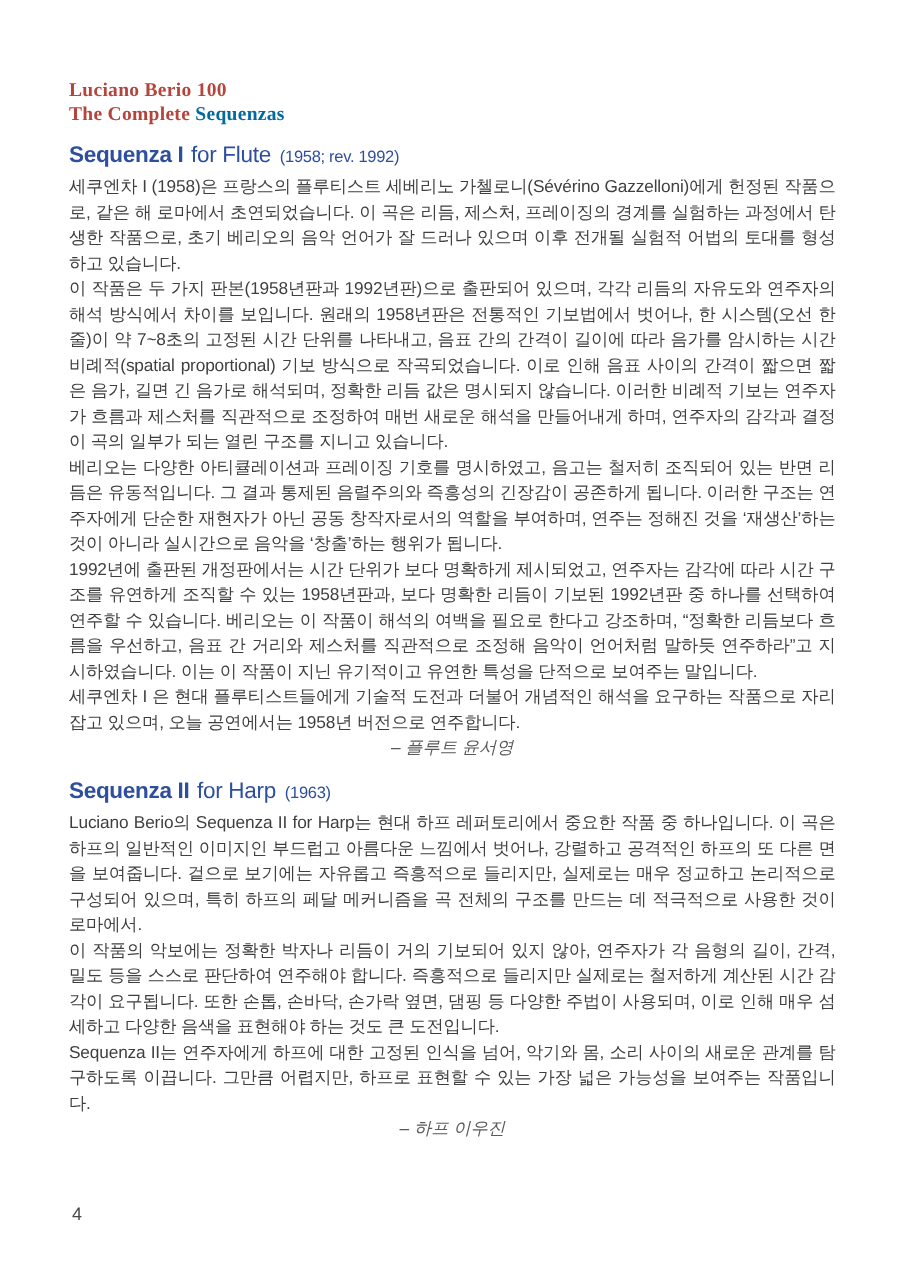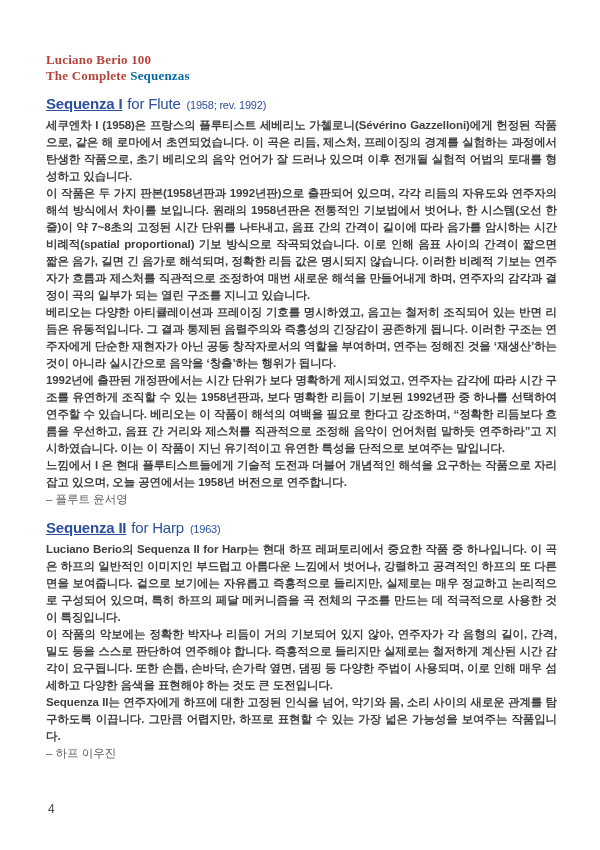--- a/index.html
+++ b/index.html
@@ -30,39 +30,39 @@
   .sec-title {
     margin: 0;
     margin-top: 11px;
     margin-bottom: 3px;
     color: #2e4f9d;
     font-size: 15px;
     font-weight: normal;
     line-height: 18px;
     letter-spacing: -0.2px;
   }
-  .sec-title .t-main { font-weight: bold; margin-right: 5px; text-decoration: underline; }
+  .sec-title .t-main { font-weight: bold; margin-right: 5px; }
   .sec-title .t-sub  { font-weight: normal; }
   .sec-title .t-year { font-size: 11px; margin-left: 2px; text-align: right; }
   
   .sec-body p {
     margin: 0;
     font-size: 11.5px;
     line-height: 17px;
     color: #3f3f3f;
     text-align: justify;
     letter-spacing: -0.1px;
-    font-weight: bold;
   }
   .signature {
     font-size: 11.5px;
     line-height: 17px;
     color: #5a5a5a;
-    text-align: left;
+    text-align: center;
     margin: 0;
+    font-style: italic;
   }
   .section-2 { margin-top: 1px; }
   .page-number {
     position: absolute;
     left: 48px; top: 802px;
     font-size: 12px;
     color: #4a4a4a;
   }
 </style>
 </head>
@@ -75,29 +75,29 @@
     <div><span>The Complete</span> <span class="orange">Sequenzas</span></div>
   </header>
 
   <section class="section-1">
     <h2 class="sec-title"><span class="t-main">Sequenza I</span><span class="t-sub">for Flute</span> <span class="t-year">(1958; rev. 1992)</span></h2>
     <div class="sec-body">
       <p>세쿠엔차 I (1958)은 프랑스의 플루티스트 세베리노 가첼로니(Sévérino Gazzelloni)에게 헌정된 작품으로, 같은 해 로마에서 초연되었습니다. 이 곡은 리듬, 제스처, 프레이징의 경계를 실험하는 과정에서 탄생한 작품으로, 초기 베리오의 음악 언어가 잘 드러나 있으며 이후 전개될 실험적 어법의 토대를 형성하고 있습니다.</p>
       <p>이 작품은 두 가지 판본(1958년판과 1992년판)으로 출판되어 있으며, 각각 리듬의 자유도와 연주자의 해석 방식에서 차이를 보입니다. 원래의 1958년판은 전통적인 기보법에서 벗어나, 한 시스템(오선 한 줄)이 약 7~8초의 고정된 시간 단위를 나타내고, 음표 간의 간격이 길이에 따라 음가를 암시하는 시간 비례적(spatial proportional) 기보 방식으로 작곡되었습니다. 이로 인해 음표 사이의 간격이 짧으면 짧은 음가, 길면 긴 음가로 해석되며, 정확한 리듬 값은 명시되지 않습니다. 이러한 비례적 기보는 연주자가 흐름과 제스처를 직관적으로 조정하여 매번 새로운 해석을 만들어내게 하며, 연주자의 감각과 결정이 곡의 일부가 되는 열린 구조를 지니고 있습니다.</p>
       <p>베리오는 다양한 아티큘레이션과 프레이징 기호를 명시하였고, 음고는 철저히 조직되어 있는 반면 리듬은 유동적입니다. 그 결과 통제된 음렬주의와 즉흥성의 긴장감이 공존하게 됩니다. 이러한 구조는 연주자에게 단순한 재현자가 아닌 공동 창작자로서의 역할을 부여하며, 연주는 정해진 것을 ‘재생산’하는 것이 아니라 실시간으로 음악을 ‘창출’하는 행위가 됩니다.</p>
       <p>1992년에 출판된 개정판에서는 시간 단위가 보다 명확하게 제시되었고, 연주자는 감각에 따라 시간 구조를 유연하게 조직할 수 있는 1958년판과, 보다 명확한 리듬이 기보된 1992년판 중 하나를 선택하여 연주할 수 있습니다. 베리오는 이 작품이 해석의 여백을 필요로 한다고 강조하며, “정확한 리듬보다 흐름을 우선하고, 음표 간 거리와 제스처를 직관적으로 조정해 음악이 언어처럼 말하듯 연주하라”고 지시하였습니다. 이는 이 작품이 지닌 유기적이고 유연한 특성을 단적으로 보여주는 말입니다.</p>
-      <p>느낌에서 I 은 현대 플루티스트들에게 기술적 도전과 더불어 개념적인 해석을 요구하는 작품으로 자리 잡고 있으며, 오늘 공연에서는 1958년 버전으로 연주합니다.</p>
+      <p>세쿠엔차 I 은 현대 플루티스트들에게 기술적 도전과 더불어 개념적인 해석을 요구하는 작품으로 자리 잡고 있으며, 오늘 공연에서는 1958년 버전으로 연주합니다.</p>
     </div>
     <p class="signature">– 플루트 윤서영</p>
   </section>
 
   <section class="section-2">
     <h2 class="sec-title"><span class="t-main">Sequenza II</span><span class="t-sub">for Harp</span> <span class="t-year">(1963)</span></h2>
     <div class="sec-body">
-      <p>Luciano Berio의 Sequenza II for Harp는 현대 하프 레퍼토리에서 중요한 작품 중 하나입니다. 이 곡은 하프의 일반적인 이미지인 부드럽고 아름다운 느낌에서 벗어나, 강렬하고 공격적인 하프의 또 다른 면을 보여줍니다. 겉으로 보기에는 자유롭고 즉흥적으로 들리지만, 실제로는 매우 정교하고 논리적으로 구성되어 있으며, 특히 하프의 페달 메커니즘을 곡 전체의 구조를 만드는 데 적극적으로 사용한 것이 특징입니다.</p>
+      <p>Luciano Berio의 Sequenza II for Harp는 현대 하프 레퍼토리에서 중요한 작품 중 하나입니다. 이 곡은 하프의 일반적인 이미지인 부드럽고 아름다운 느낌에서 벗어나, 강렬하고 공격적인 하프의 또 다른 면을 보여줍니다. 겉으로 보기에는 자유롭고 즉흥적으로 들리지만, 실제로는 매우 정교하고 논리적으로 구성되어 있으며, 특히 하프의 페달 메커니즘을 곡 전체의 구조를 만드는 데 적극적으로 사용한 것이 로마에서.</p>
       <p>이 작품의 악보에는 정확한 박자나 리듬이 거의 기보되어 있지 않아, 연주자가 각 음형의 길이, 간격, 밀도 등을 스스로 판단하여 연주해야 합니다. 즉흥적으로 들리지만 실제로는 철저하게 계산된 시간 감각이 요구됩니다. 또한 손톱, 손바닥, 손가락 옆면, 댐핑 등 다양한 주법이 사용되며, 이로 인해 매우 섬세하고 다양한 음색을 표현해야 하는 것도 큰 도전입니다.</p>
       <p>Sequenza II는 연주자에게 하프에 대한 고정된 인식을 넘어, 악기와 몸, 소리 사이의 새로운 관계를 탐구하도록 이끕니다. 그만큼 어렵지만, 하프로 표현할 수 있는 가장 넓은 가능성을 보여주는 작품입니다.</p>
     </div>
     <p class="signature">– 하프 이우진</p>
   </section>
 
   <div class="page-number">4</div>
 
 </div>
 

